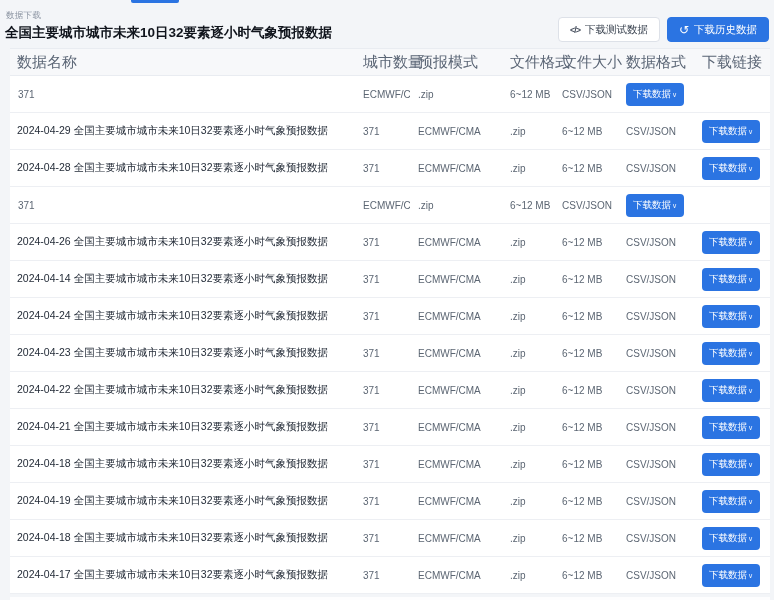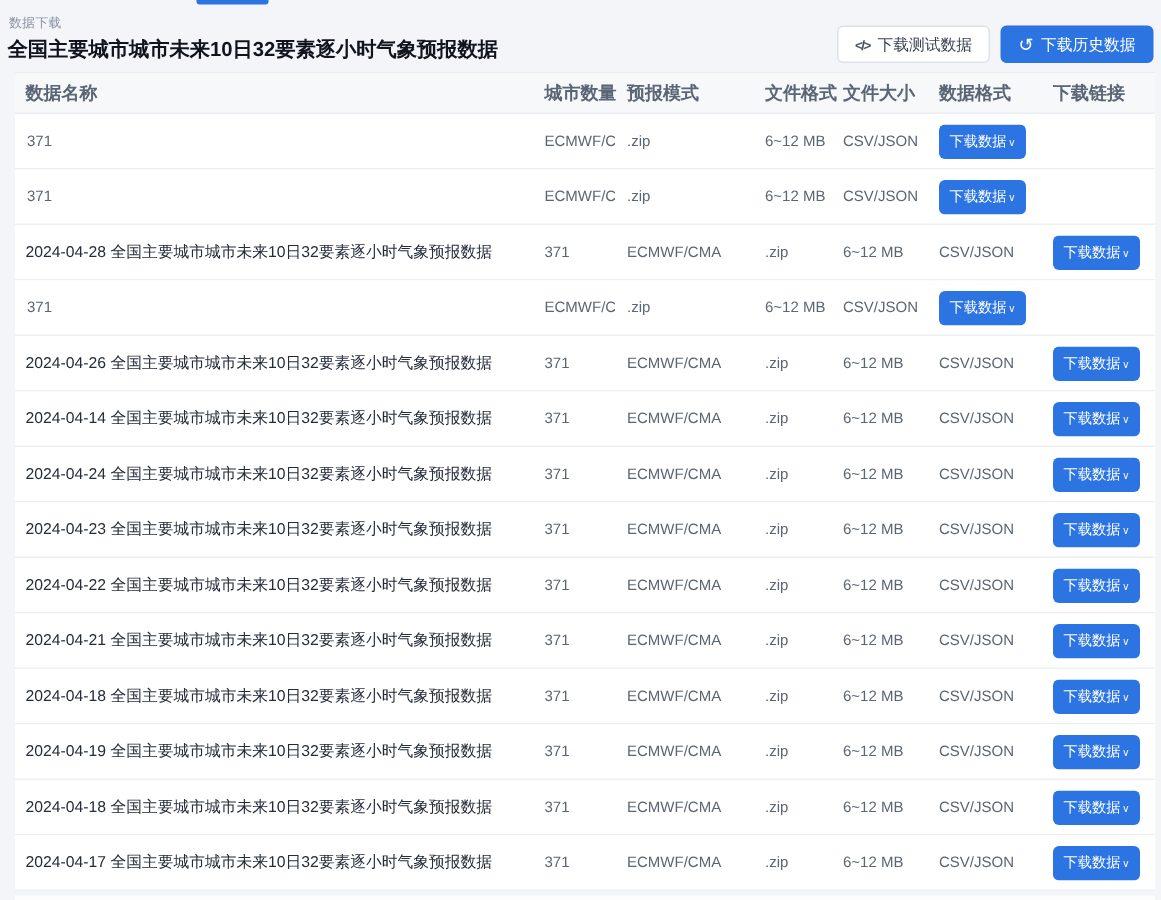--- a/index.html
+++ b/index.html
@@ -46,21 +46,21 @@
   }
   .tgrid {
     display: grid;
     grid-template-columns: 345px 55px 92px 52px 64px 76px 1fr;
     align-items: center;
   }
   .thead {
     height: 27px; background: #f7f8fa; border-bottom: 1px solid #e9ecf1;
   }
   .th {
-    font-size: 12px; font-weight: 700; color: #5a6575;
+    font-size: 15px; font-weight: 400; color: #5a6575;
     padding-left: 8px; white-space: nowrap;
   }
   .th:first-child { padding-left: 7px; }
   .trow {
     height: 37px; border-bottom: 1px solid #edeff3; background: #fff;
   }
   .td {
     font-size: 10px; color: #5c6673; padding-left: 8px; white-space: nowrap;
     overflow: hidden;
   }
@@ -118,20 +118,21 @@
         <div class="td">6~12 MB</div>
         <div class="td">CSV/JSON</div>
         <div class="td td-link">
           <button class="dl-btn">
             <span>下载数据</span>
             <span class="caret">∨</span>
           </button>
         </div>
       </div>
       <div class="tgrid trow">
+        <div class="td td-name">2024-04-29 全国主要城市城市未来10日32要素逐小时气象预报数据</div>
         <div class="td">371</div>
         <div class="td">ECMWF/CMA</div>
         <div class="td">.zip</div>
         <div class="td">6~12 MB</div>
         <div class="td">CSV/JSON</div>
         <div class="td td-link">
           <button class="dl-btn">
             <span>下载数据</span>
             <span class="caret">∨</span>
           </button>

